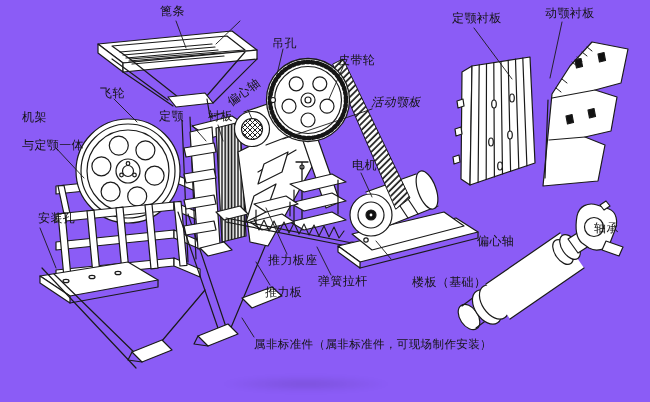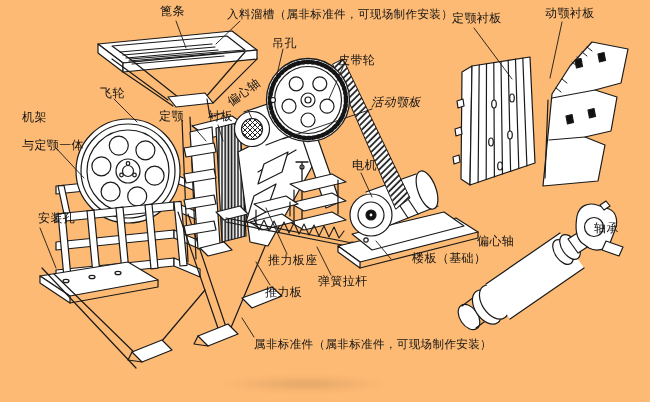--- a/index.html
+++ b/index.html
@@ -1,16 +1,16 @@
 <!DOCTYPE html>
 <html><head>
 <meta charset="utf-8">
 <style>
   html,body{margin:0;padding:0;background:#fff;}
-  #stage{position:relative;width:650px;height:402px;background:#fdba74;overflow:hidden;
+  #stage{position:relative;width:650px;height:402px;background:#8b5cf6;overflow:hidden;
          font-family:"DejaVu Sans","Liberation Sans",sans-serif;}
   #stage svg{position:absolute;left:0;top:0;}
   .lbl{position:absolute;font-size:12px;line-height:1.1;font-weight:500;color:#141414;
        letter-spacing:.4px;white-space:nowrap;user-select:none;}
   .lbl.small{font-size:11.5px;}
   .rot{transform:rotate(-36deg);transform-origin:0 50%;}
   #watermark{position:absolute;left:212px;top:372px;width:235px;height:24px;
        background:radial-gradient(ellipse 50% 50% at 40% 50%, rgba(0,0,0,0.10), rgba(0,0,0,0) 72%);
        filter:blur(2px);}
 </style>
@@ -252,36 +252,35 @@
       <path d="M331,275 L317,247"></path>
       <path d="M391,259 L376,241"></path>
       <path d="M254,337 L242,318"></path>
       <path d="M474,28 L512,79"></path>
       <path d="M562,22 L550,78"></path>
     </g>
   </g>
 </svg>
 
 <div class="lbl" style="left:160px;top:5px;">篦条</div>
-<div class="lbl small" style="left:227px;top:8px;">入料溜槽（属非标准件，可现场制作安装）</div>
 <div class="lbl" style="left:272px;top:37px;">吊孔</div>
 <div class="lbl" style="left:338px;top:54px;">皮带轮</div>
 <div class="lbl" style="left:371px;top:96px;font-style:italic;">活动颚板</div>
 <div class="lbl" style="left:100px;top:87px;">飞轮</div>
 <div class="lbl rot" style="left:229px;top:97px;">偏心轴</div>
 <div class="lbl" style="left:159px;top:110px;">定颚</div>
 <div class="lbl" style="left:208px;top:110px;">衬板</div>
 <div class="lbl" style="left:22px;top:111px;">机架</div>
 <div class="lbl" style="left:22px;top:139px;">与定颚一体</div>
 <div class="lbl" style="left:352px;top:159px;">电机</div>
 <div class="lbl" style="left:22px;top:212px;margin-left:16px;">安装孔</div>
 <div class="lbl" style="left:268px;top:254px;">推力板座</div>
 <div class="lbl" style="left:265px;top:286px;">推力板</div>
 <div class="lbl" style="left:318px;top:275px;">弹簧拉杆</div>
-<div class="lbl" style="left:375px;top:252px;padding-left:37px;">楼板（基础）</div>
+<div class="lbl" style="left:375px;top:276px;padding-left:37px;">楼板（基础）</div>
 <div class="lbl small" style="left:254px;top:338px;">属非标准件（属非标准件，可现场制作安装）</div>
 <div class="lbl" style="left:452px;top:12px;">定颚衬板</div>
 <div class="lbl" style="left:545px;top:7px;">动颚衬板</div>
 <div class="lbl" style="left:477px;top:235px;">偏心轴</div>
 <div class="lbl" style="left:594px;top:222px;">轴承</div>
 
 <div id="watermark"></div>
 
 </div>
 

